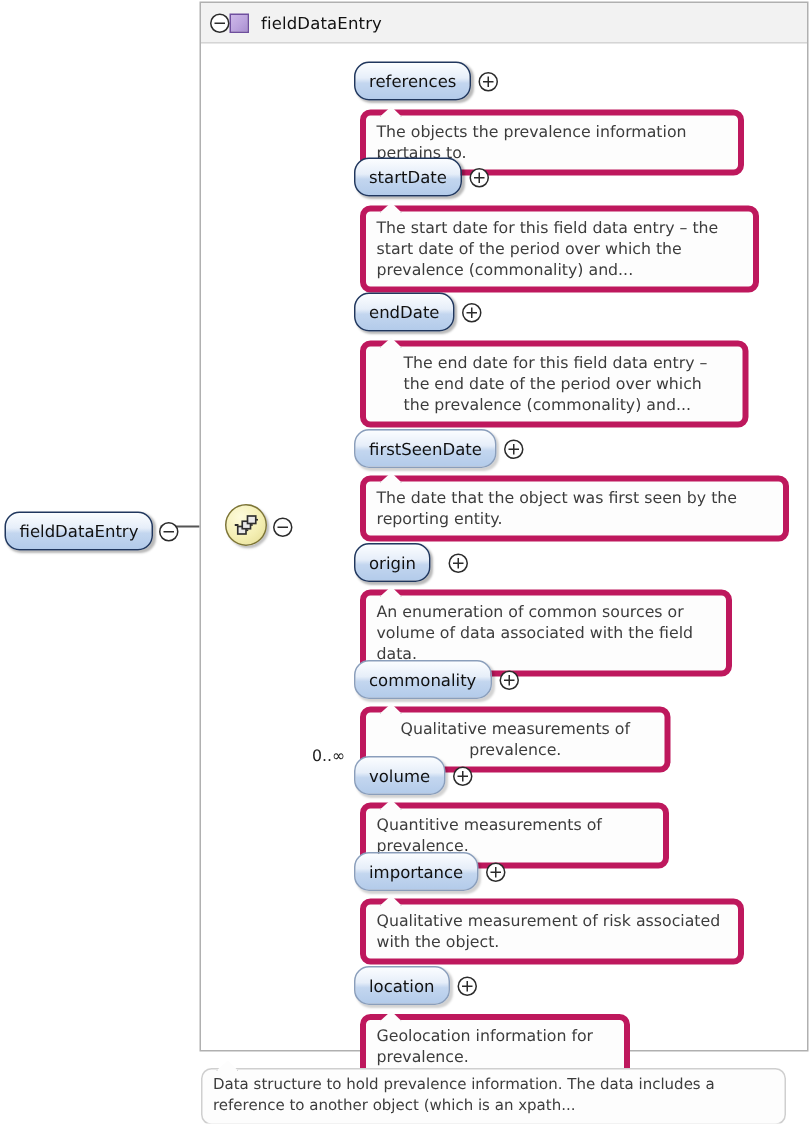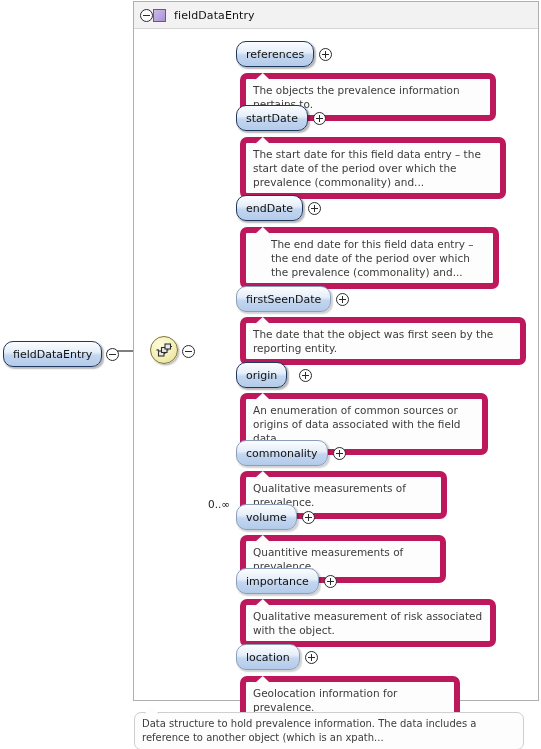--- a/index.html
+++ b/index.html
@@ -150,21 +150,21 @@
     border: 1px solid #7d7536;
     box-sizing: border-box;
     box-shadow: 1.5px 1.5px 1.5px rgba(0,0,0,0.25);
   }
   .compositor svg { position: absolute; left: 0; top: 0; }
 
   
   .doc {
     position: absolute;
     box-sizing: border-box;
-    border: 6px solid #be185d;
+    border: 4px solid #be185d;
     border-radius: 7px;
     background: #fdfdfd;
     font-size: 10.5px;
     line-height: 14px;
     color: #3c3c3c;
     padding: 4px 7px 4px 7px;
   }
   .doc::before {
     
     content: "";
@@ -294,42 +294,42 @@
   <div class="node" style="left:236px; top:286px;">
     <span class="pill optional">firstSeenDate</span>
     <span class="toggle plus"></span>
   </div>
   <div class="doc" style="left:240px; top:317px; width:286px;">The date that the object was first seen by the reporting entity.</div>
 
   <div class="node" style="left:236px; top:362px;gap:12px;">
     <span class="pill">origin</span>
     <span class="toggle plus"></span>
   </div>
-  <div class="doc" style="left:240px; top:393px; width:248px;">An enumeration of common sources or origins of data associated with the field data.</div>
+  <div class="doc" style="left:240px; top:393px; width:248px;">An enumeration of common sources or volume of data associated with the field data.</div>
 
   <div class="node" style="left:236px; top:440px;">
     <span class="pill optional">commonality</span>
     <span class="toggle plus"></span>
   </div>
-  <div class="doc" style="left:240px; top:471px; width:207px;">Qualitative measurements of prevalence.</div>
+  <div class="doc" style="left:240px; top:471px; width:207px;text-align:center;">Qualitative measurements of prevalence.</div>
 
   <span class="cardinality" style="left:208px; top:498px;">0..∞</span>
   <div class="node" style="left:236px; top:504px;">
     <span class="pill optional">volume</span>
     <span class="toggle plus"></span>
   </div>
   <div class="doc" style="left:240px; top:535px; width:206px;">Quantitive measurements of prevalence.</div>
 
   <div class="node" style="left:236px; top:568px;">
     <span class="pill optional">importance</span>
     <span class="toggle plus"></span>
   </div>
   <div class="doc" style="left:240px; top:599px; width:256px;">Qualitative measurement of risk associated with the object.</div>
 
   <div class="node" style="left:236px; top:644px;">
     <span class="pill optional">location</span>
     <span class="toggle plus"></span>
   </div>
-  <div class="doc" style="left:240px; top:676px; width:220px;">Geolocation information for prevalence.</div>
+  <div class="doc" style="left:240px; top:676px; width:180px;">Geolocation information for prevalence.</div>
 
   <div class="footer-doc">Data structure to hold prevalence information. The data includes a reference to another object (which is an xpath...</div>
 
 </div>
 
 </body></html>

